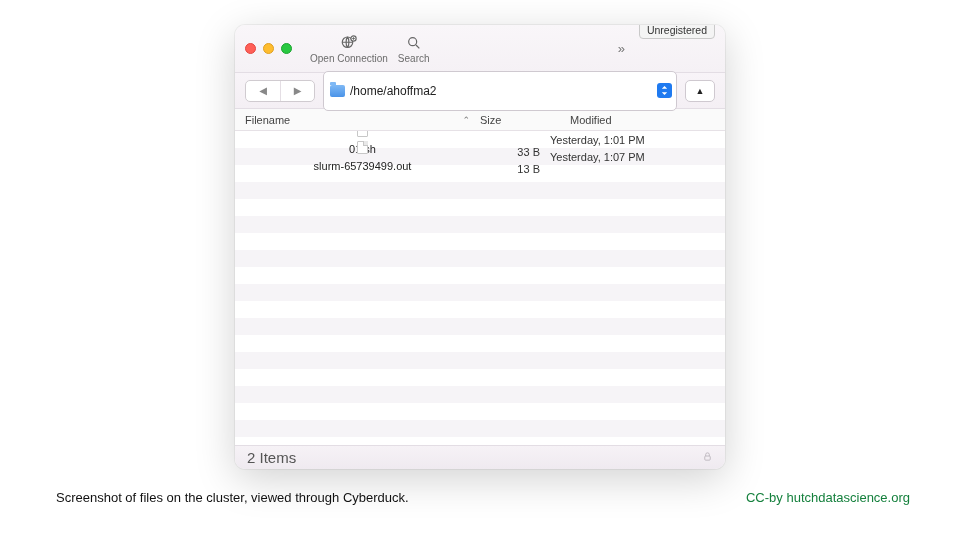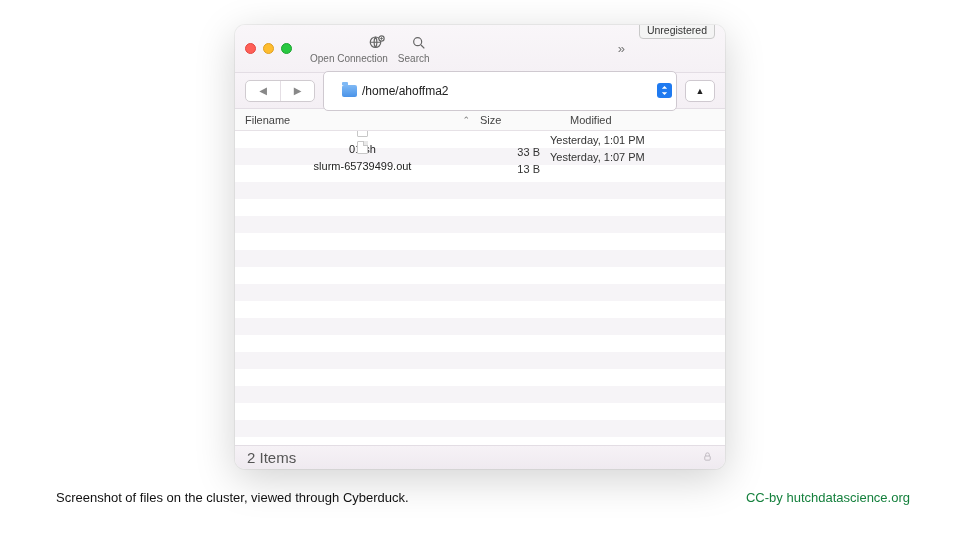--- a/index.html
+++ b/index.html
@@ -36,21 +36,21 @@
     gap: 10px;
   }
   .traffic-lights { display: flex; gap: 7px; margin-right: 8px; }
   .dot { width: 11px; height: 11px; border-radius: 50%; }
   .dot.red { background:#ff5f57; border:1px solid #e24640; }
   .dot.yellow { background:#febc2e; border:1px solid #dfa022; }
   .dot.green { background:#28c840; border:1px solid #1ba430; }
   .title-block { display:flex; flex-direction:column; line-height:1.15; min-width:135px; }
   .title-main { font-weight:600; font-size:12px; color:#3a3a3a; }
   .title-sub { font-size:10px; color:#8a8a8a; }
-  .tb-item { display:flex; flex-direction:column; align-items:flex-end; gap:1px; color:#6c6c6c; font-size:10px; cursor:default; }
+  .tb-item { display:flex; flex-direction:column; align-items:center; gap:1px; color:#6c6c6c; font-size:10px; cursor:default; }
   .tb-icon { width:22px; height:18px; display:flex; align-items:center; justify-content:center; }
   .tb-spacer { flex:1; }
   .chevrons { font-size:13px; color:#777; padding:0 4px; }
   .unregistered {
     font-size:10.5px;
     background:#f4f4f4;
     border:1px solid #c9c9c9;
     border-radius:4px;
     padding:2px 7px;
     color:#333;
@@ -85,21 +85,21 @@
   }
   .nav-btn + .nav-btn { border-left:1px solid #e4dee4; }
   .path-input {
     flex:1;
     height:40px;
     border:1px solid #cfc9d0;
     border-radius:5px;
     background:#fff;
     display:flex;
     align-items:center;
-    padding:0 4px 0 18px;
+    padding:0 4px 0 6px;
     gap:5px;
     position:relative;
   }
   .folder-glyph {
     width:15px; height:12px;
     background: linear-gradient(#7fb9f5,#4a93e8);
     border-radius:2px;
     position:relative;
   }
   .folder-glyph::before {

